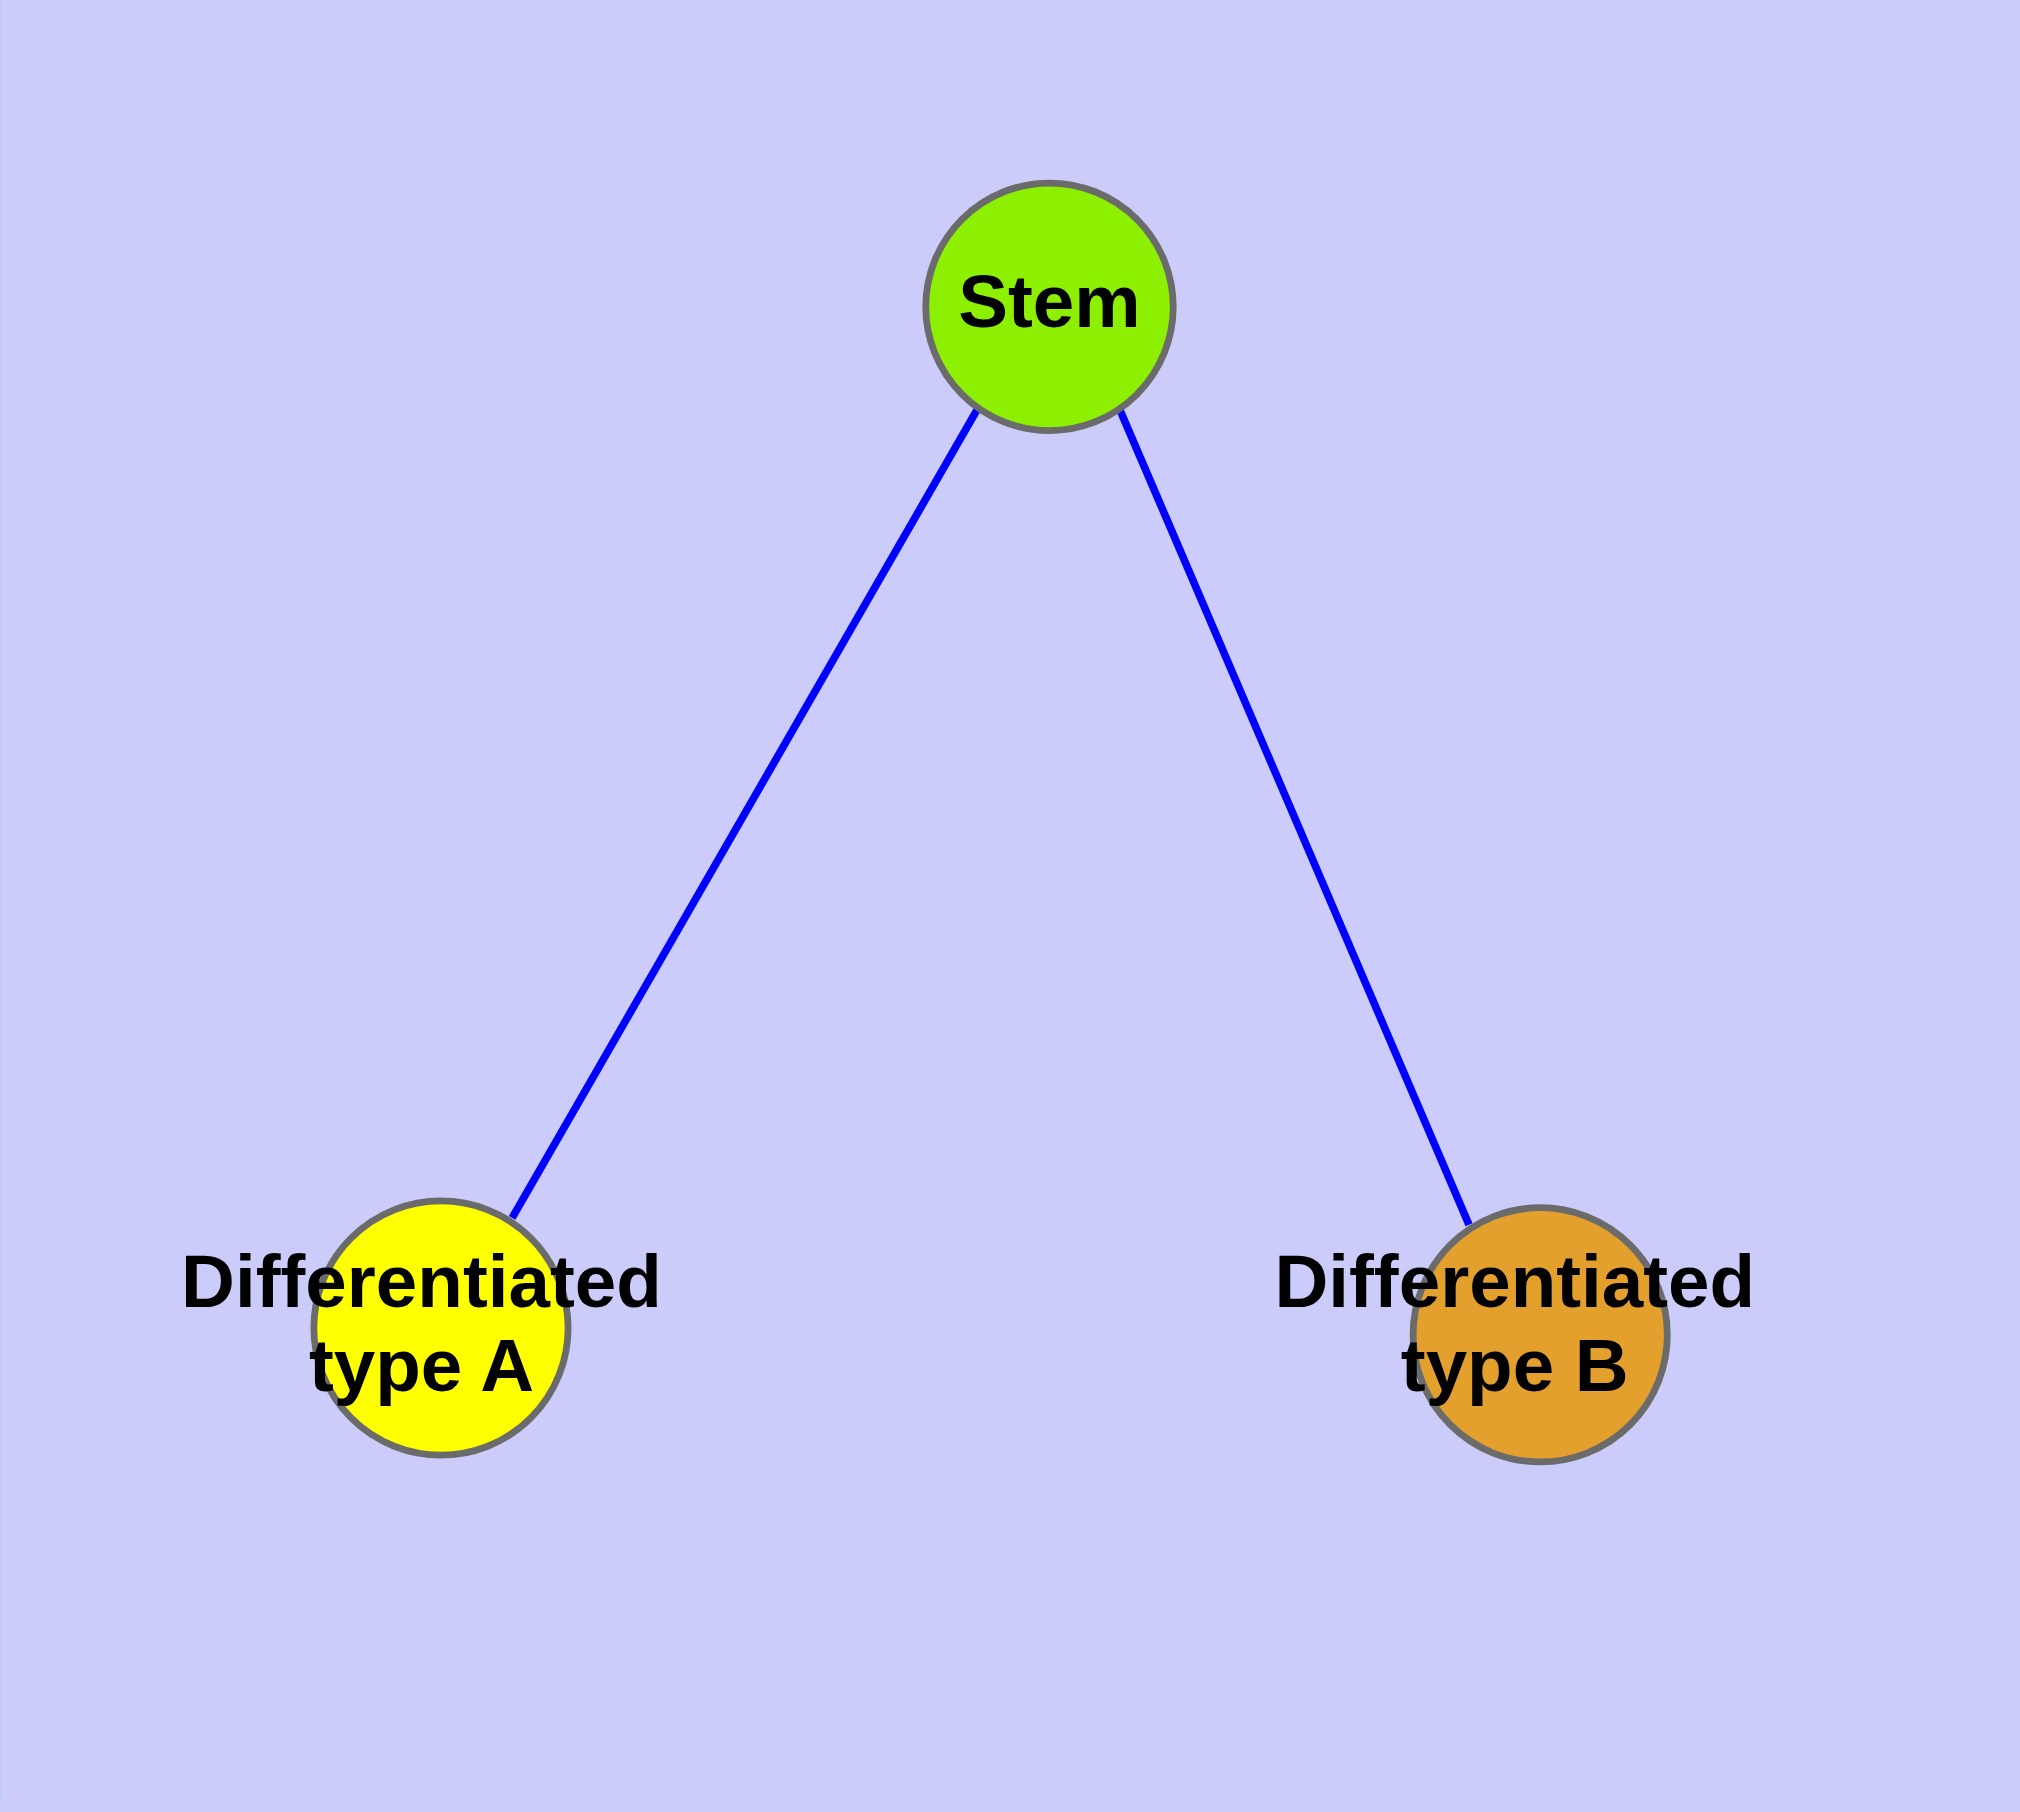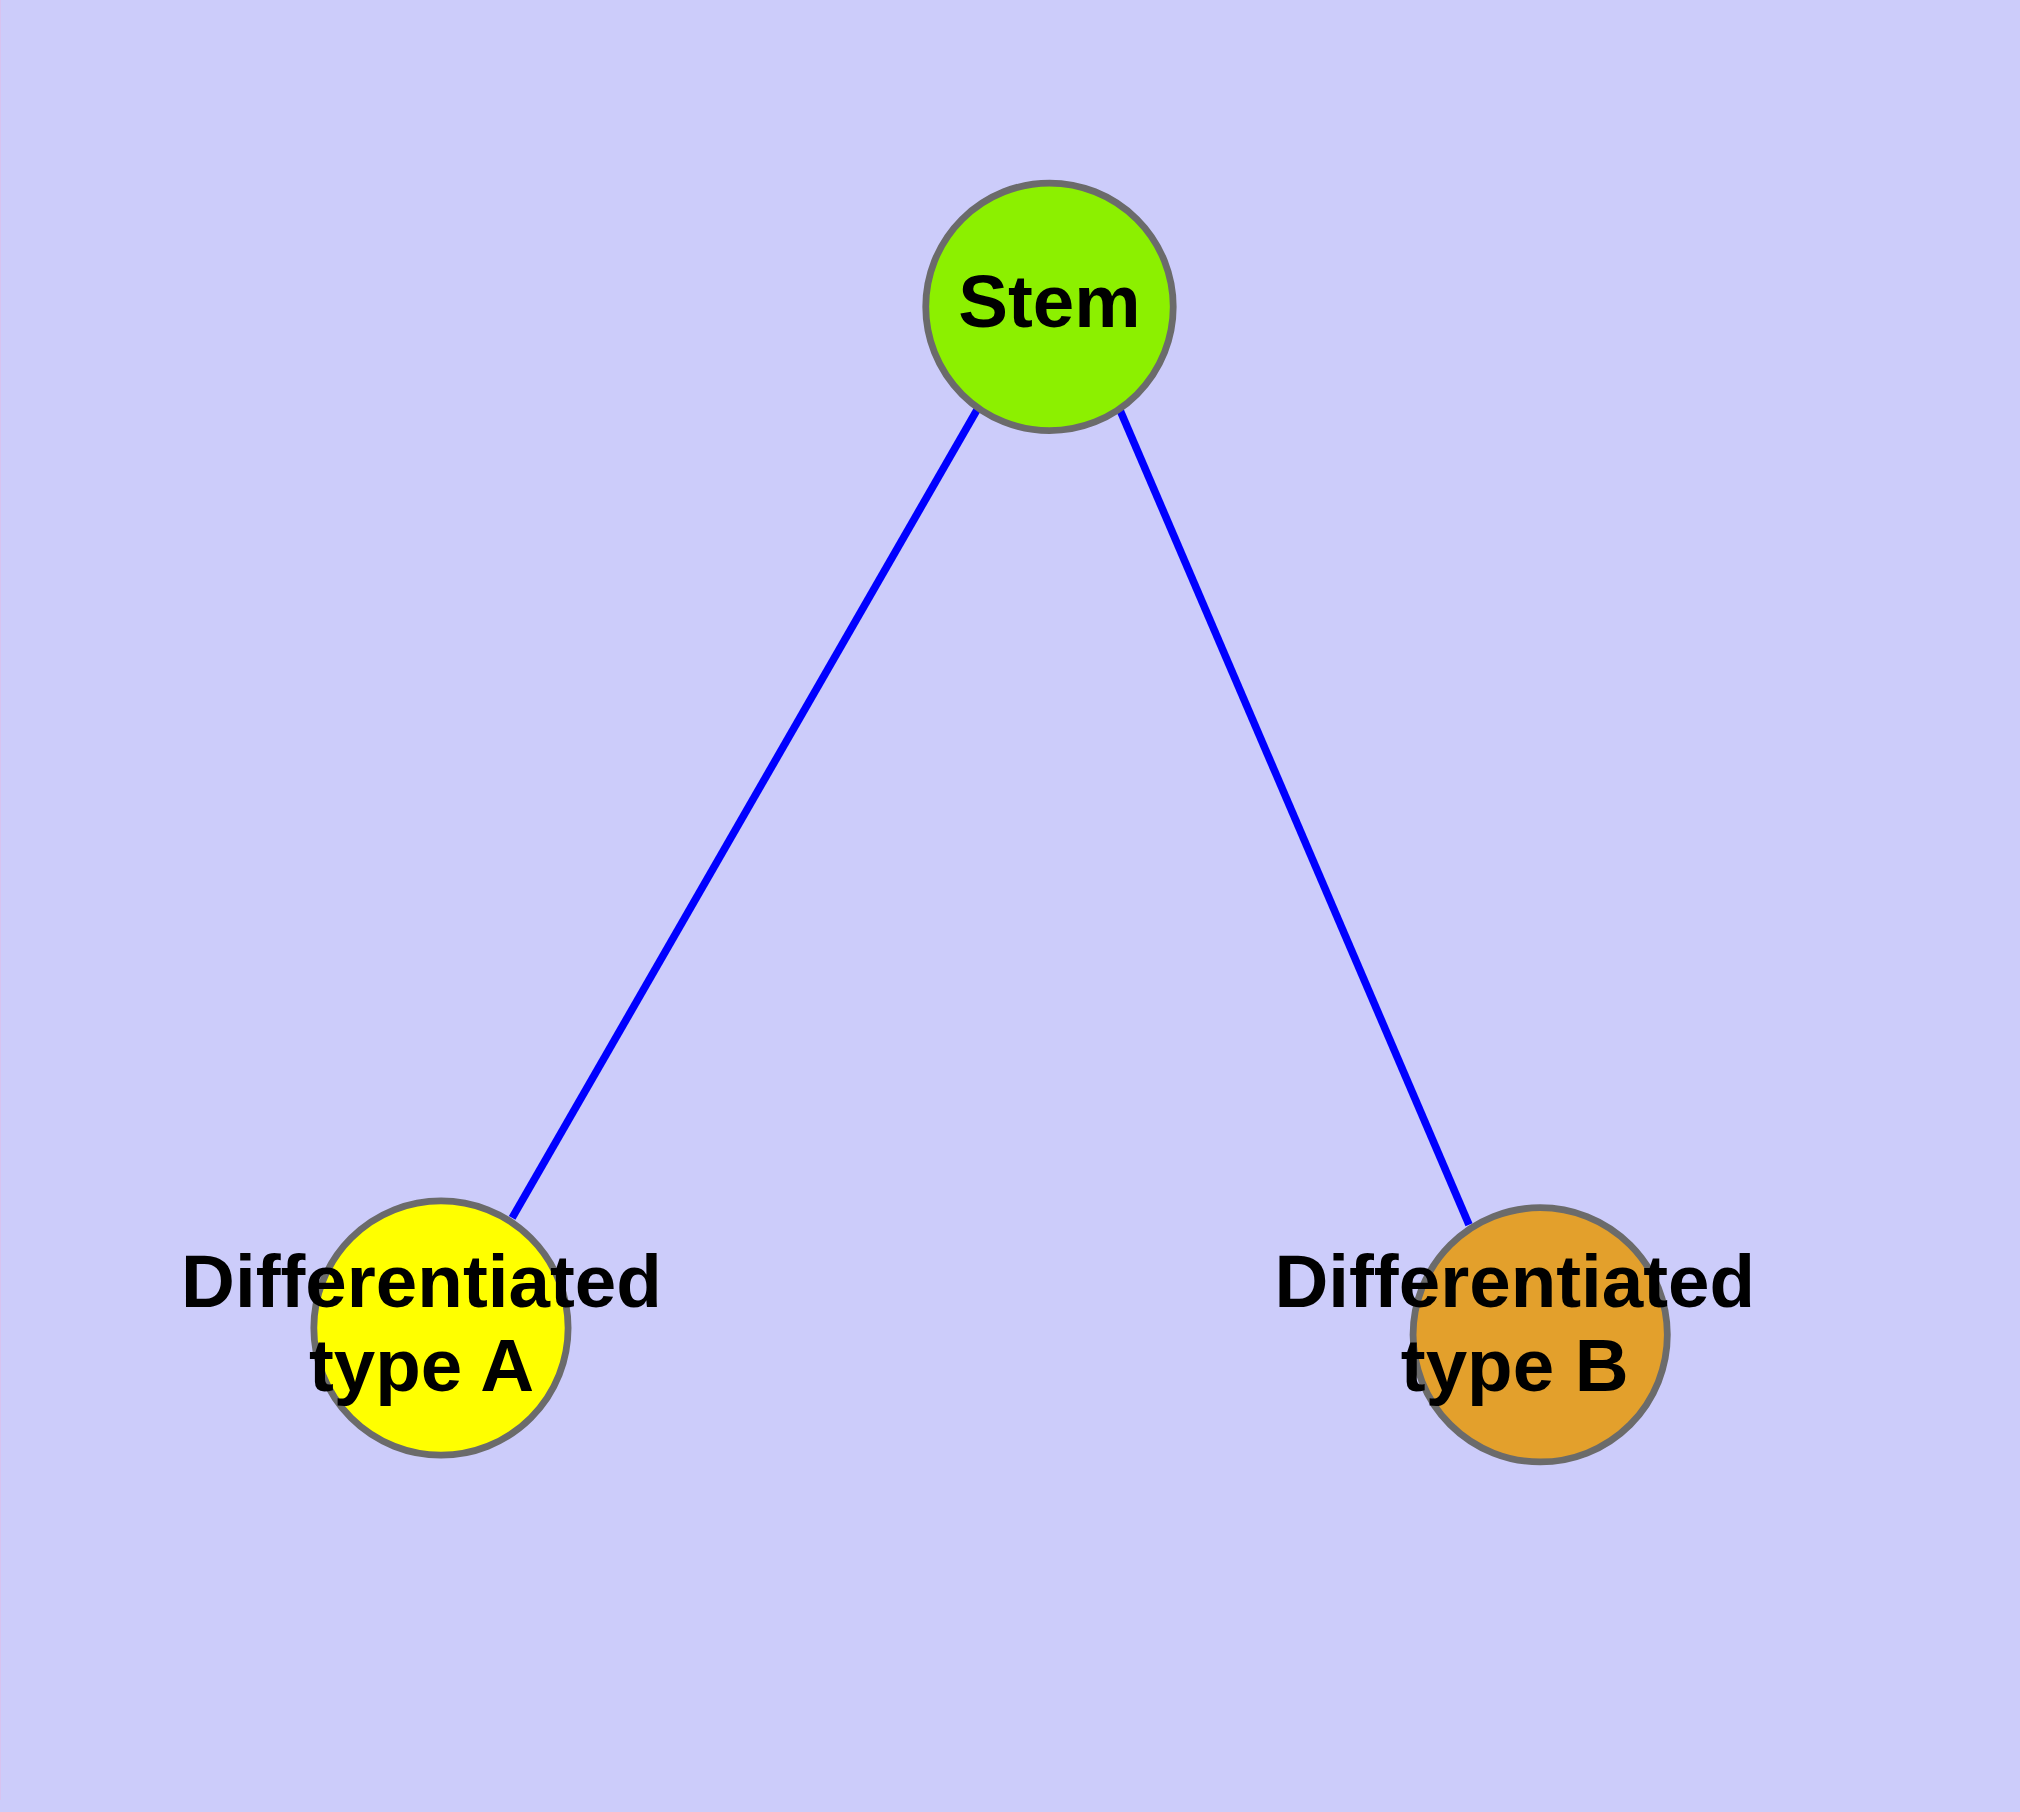--- a/index.html
+++ b/index.html
@@ -8,21 +8,21 @@
     padding: 0;
     background: #ccccfa;
   }
   body {
     font-family: "Liberation Sans", sans-serif;
   }
   #stage {
     position: relative;
     width: 2021px;
     height: 1800px;
-    background: #f9a8d4;
+    background: #7dd3fc;
     overflow: hidden;
   }
   #graph-svg {
     position: absolute;
     left: 0;
     top: 0;
     width: 2021px;
     height: 1812px;
     display: block;
   }

